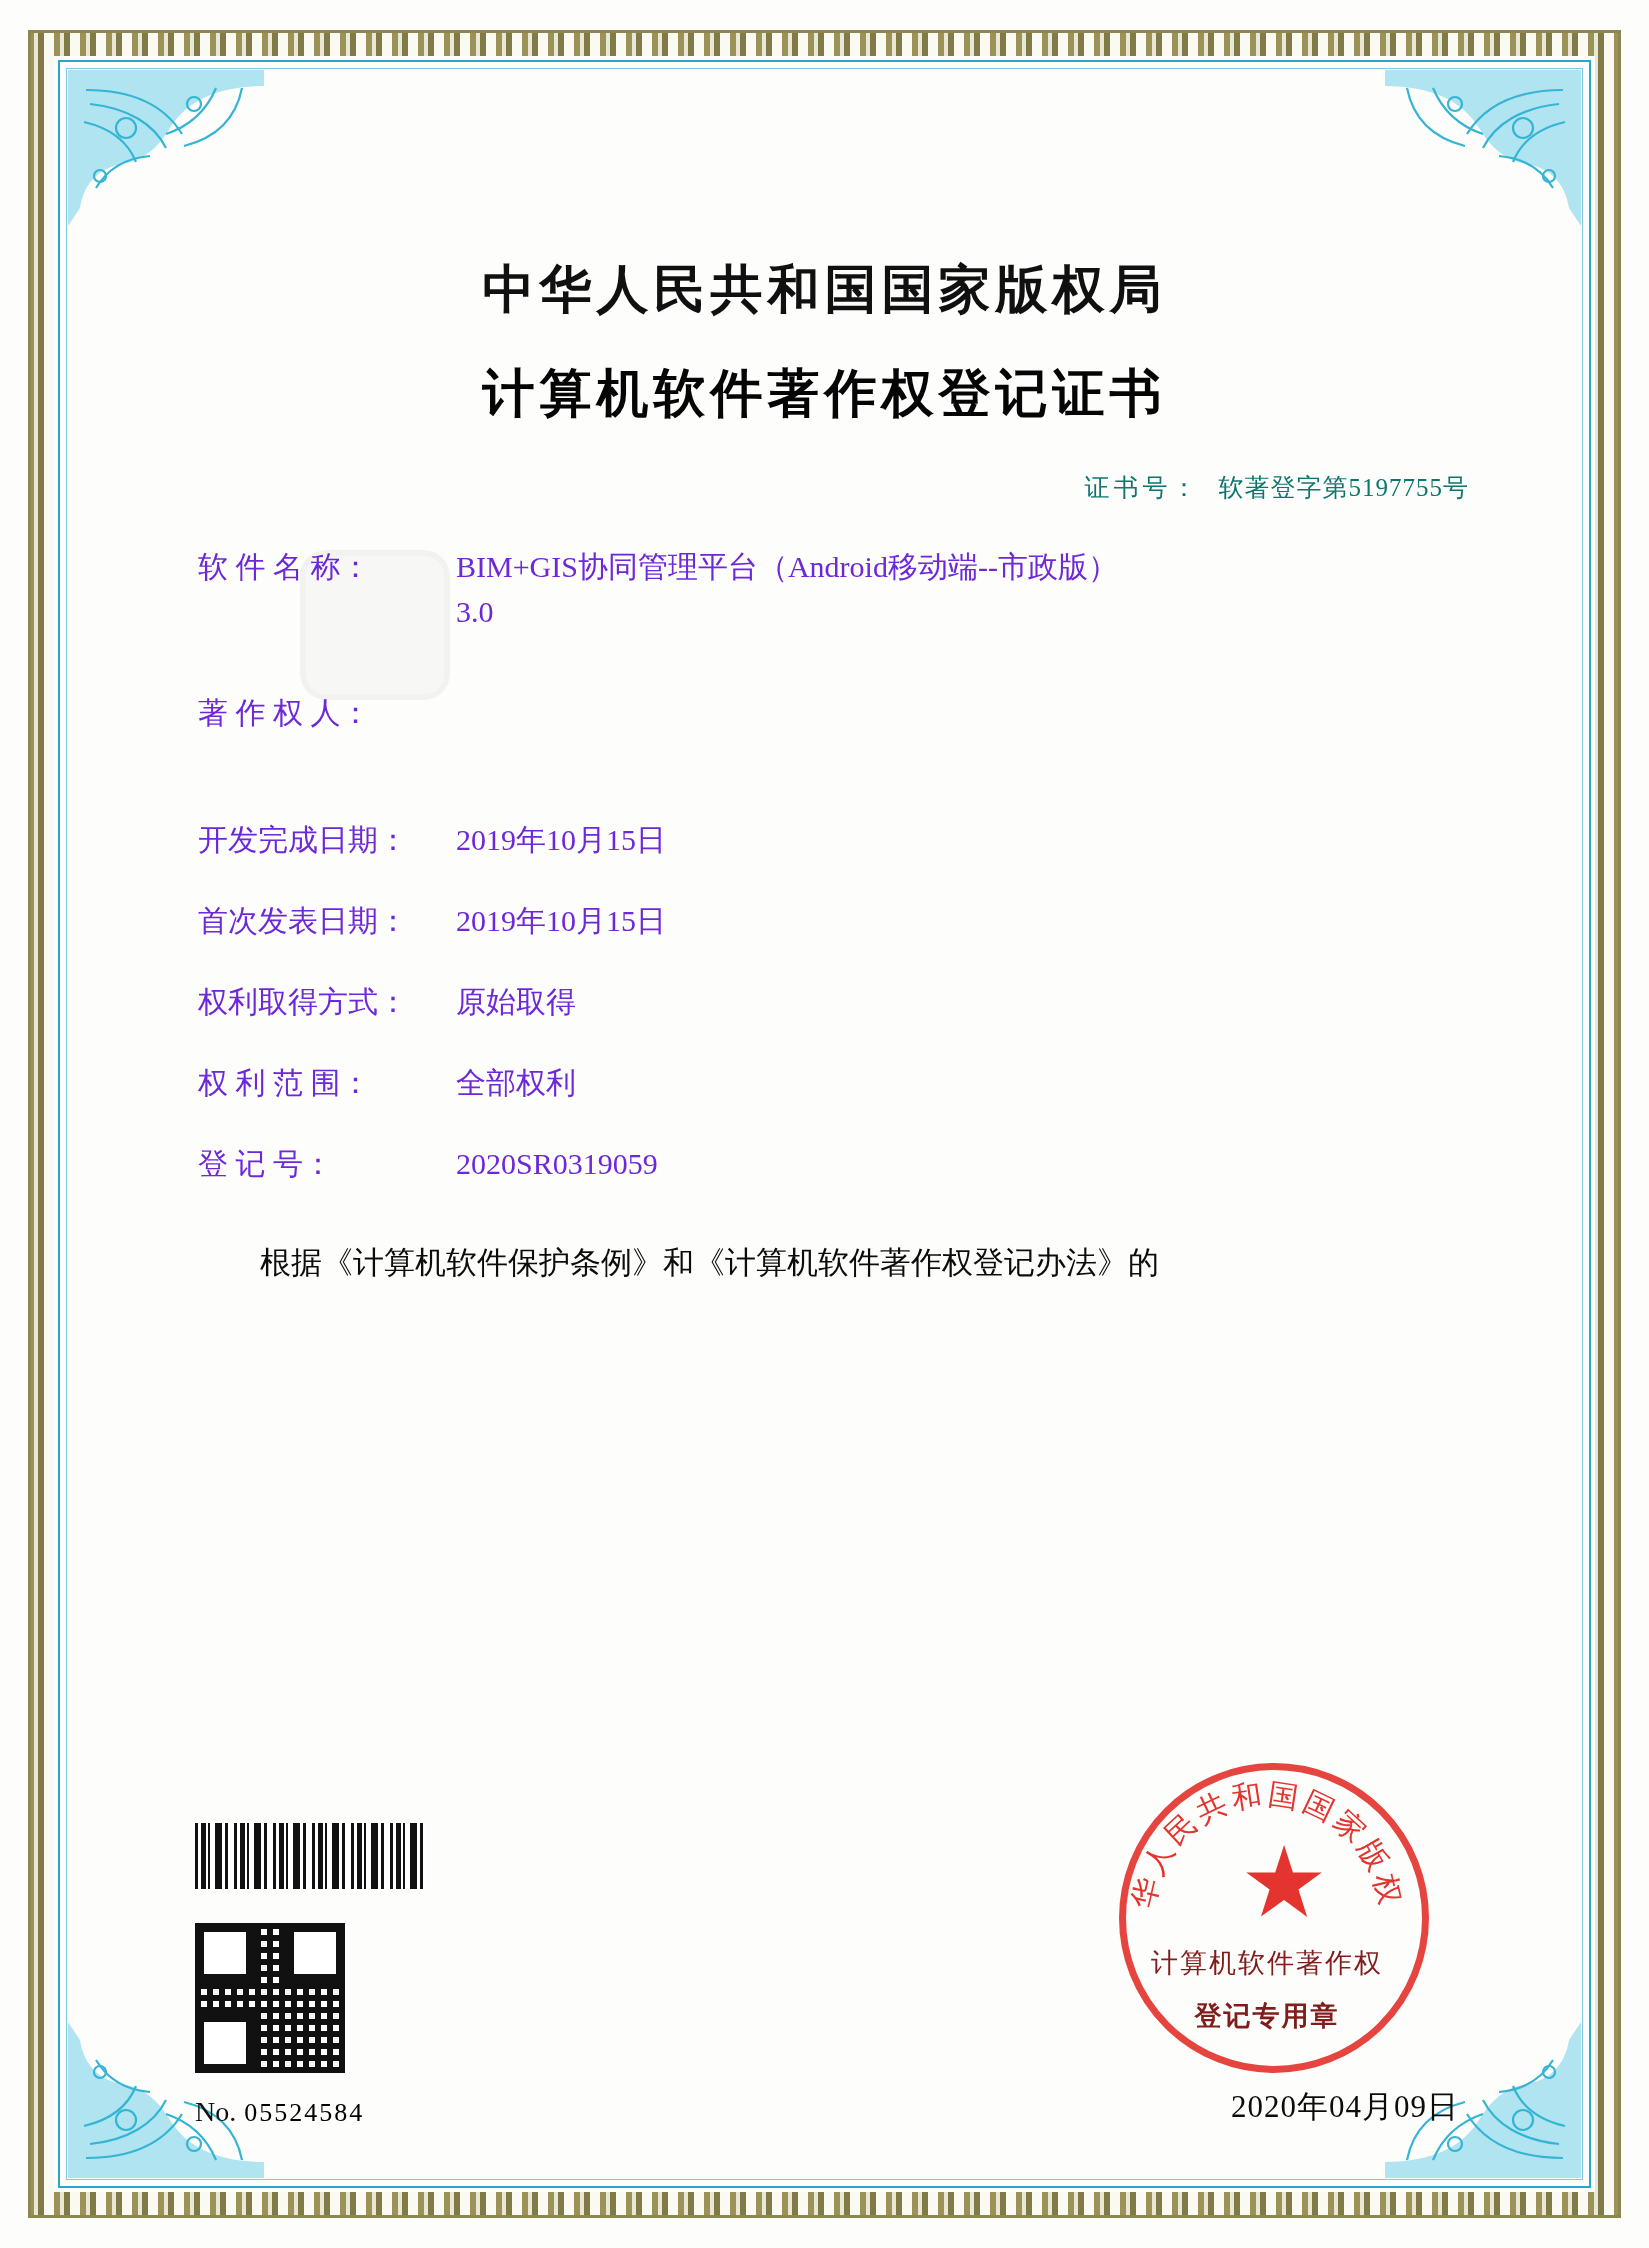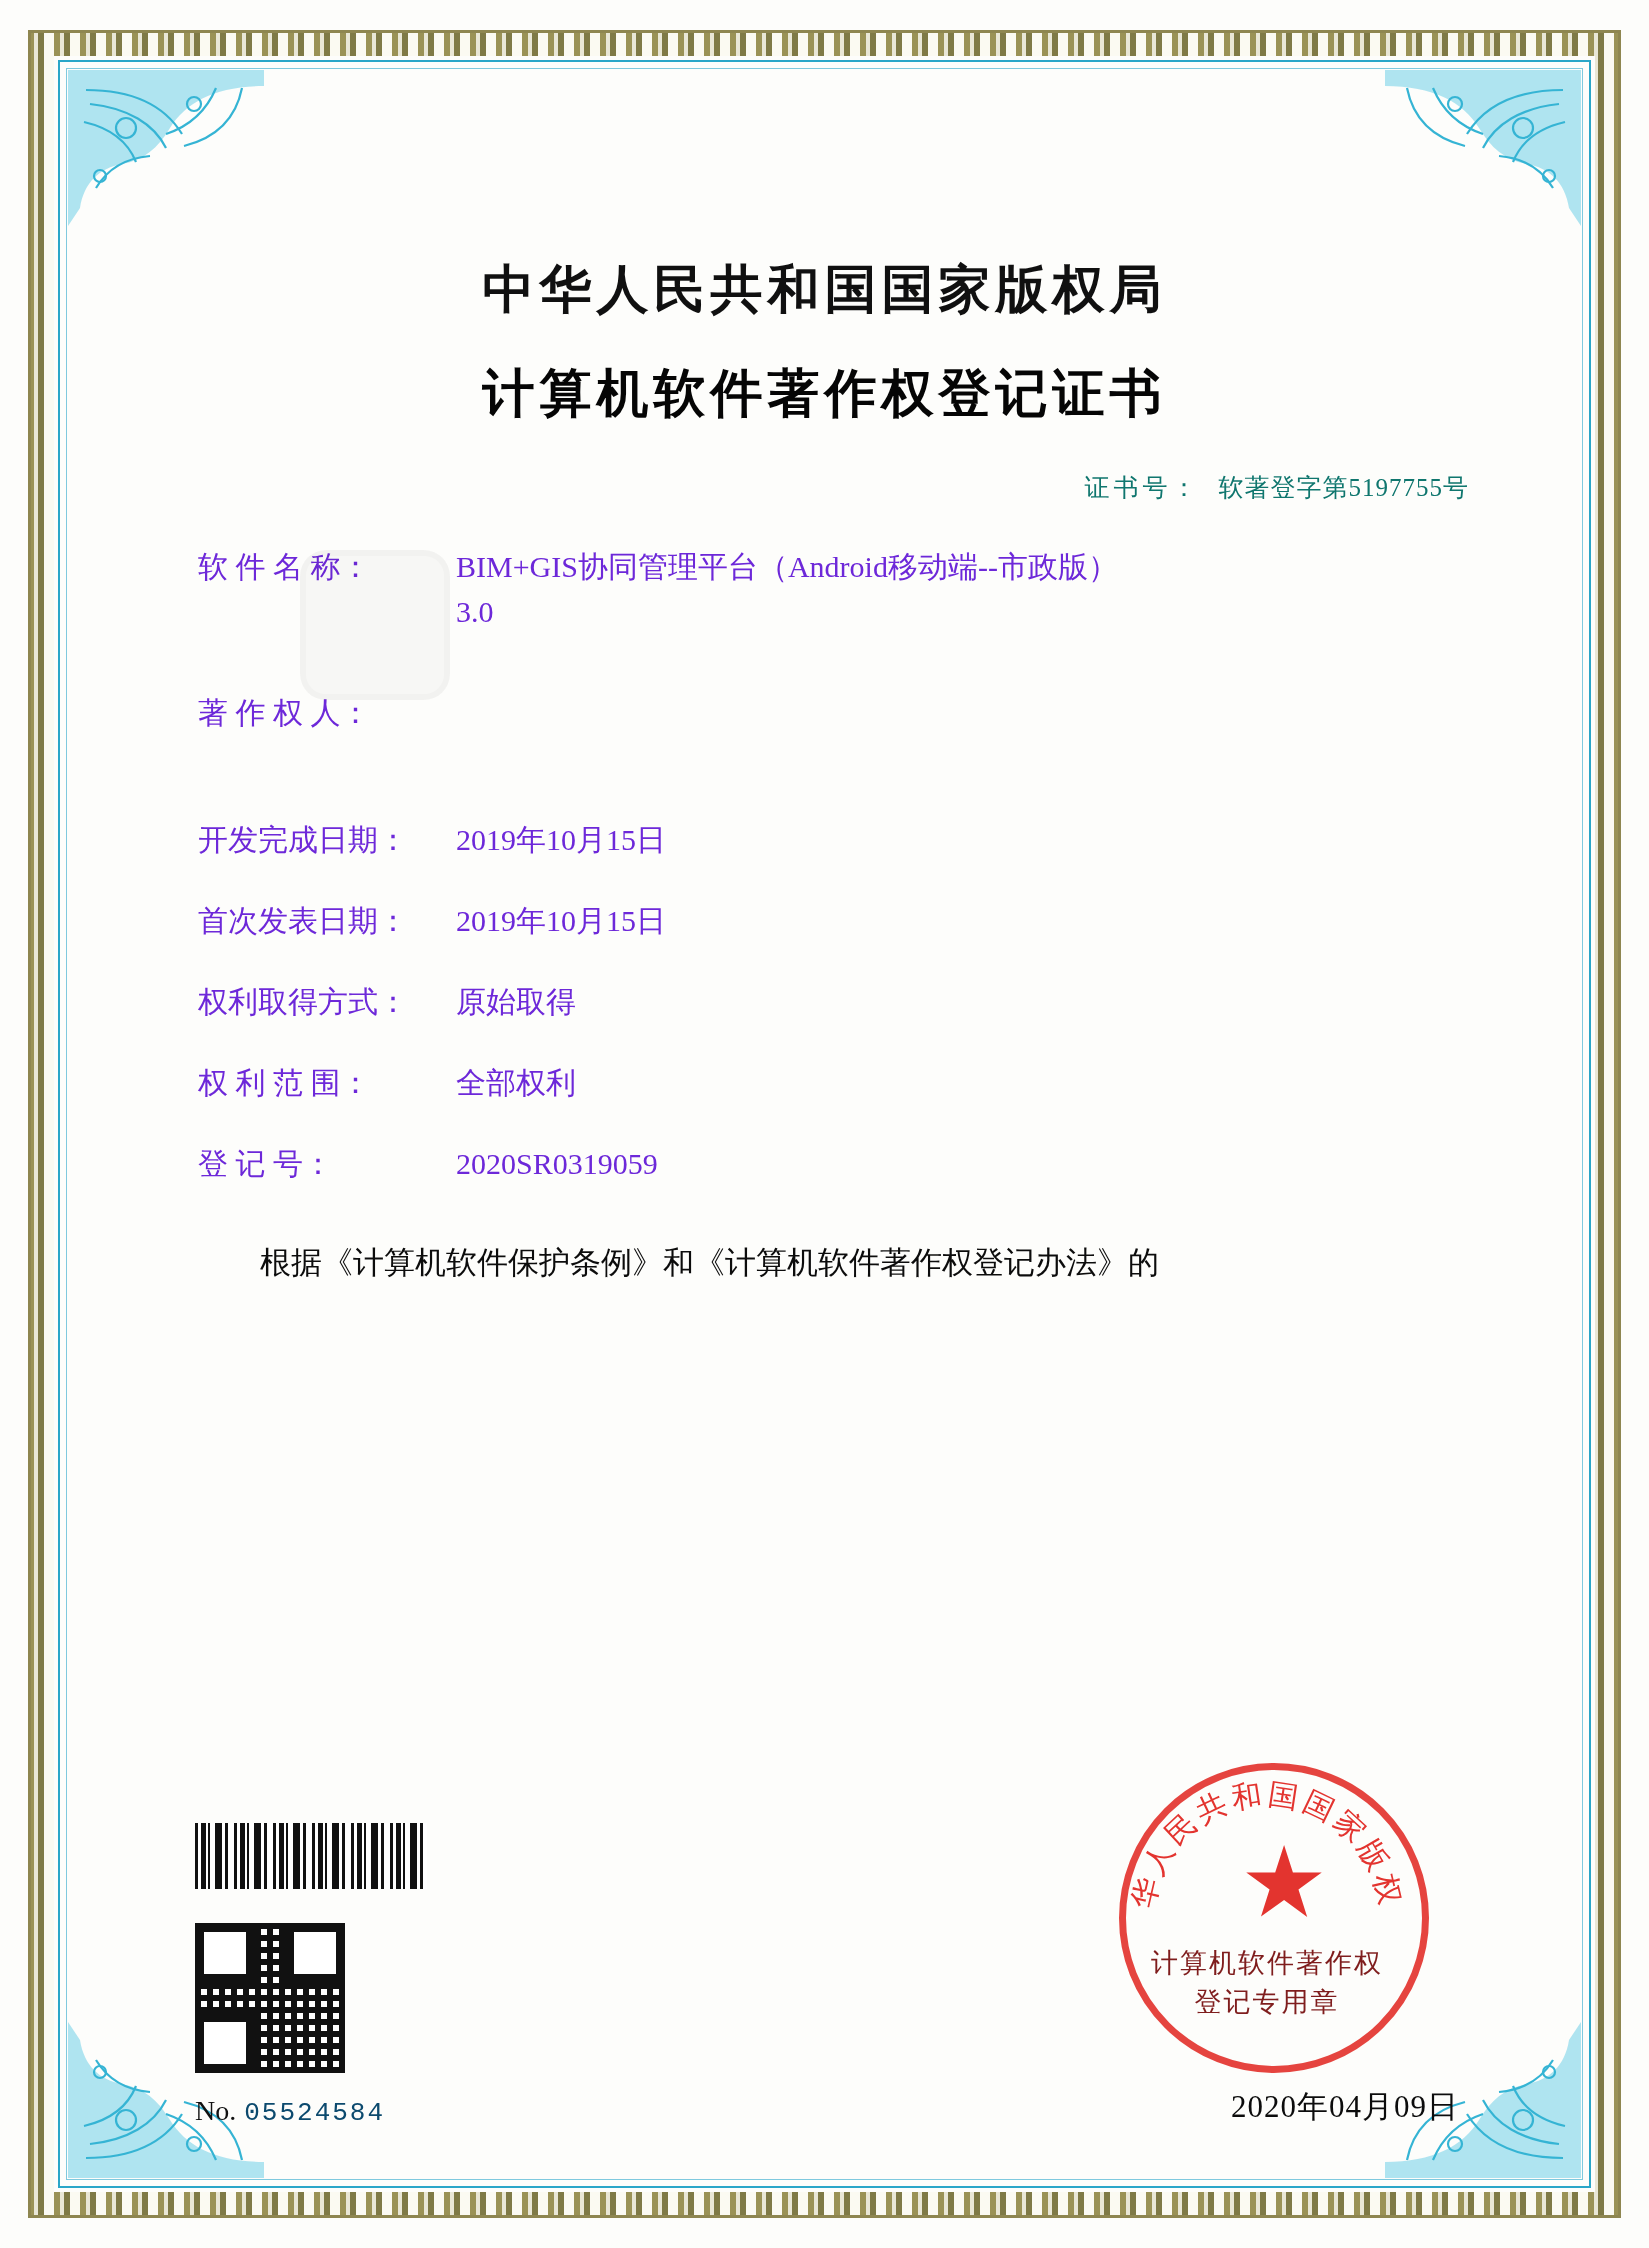--- a/index.html
+++ b/index.html
@@ -206,24 +206,24 @@
   }
 
   .serial {
     position: absolute;
     left: 195px;
     bottom: 120px;
     font-size: 28px;
     color: #111;
   }
   .serial .sn {
-    color: #0c4a6e;
+    color: #000000;
     letter-spacing: 2px;
     margin-left: 8px;
-    font-family: Liberation Mono, monospace;
+    font-family: Liberation Serif, serif;
     font-size: 26px;
   }
 
   .issue-date {
     position: absolute;
     right: 190px;
     bottom: 120px;
     font-size: 31px;
     color: #0c0c0c;
     letter-spacing: 1px;
@@ -265,21 +265,21 @@
   }
   .seal-line1, .seal-line2 {
     position: absolute;
     width: 296px;
     text-align: center;
     color: #7f1d1d;
     font-size: 27px;
     letter-spacing: 2px;
   }
   .seal-line1 { top: 182px; }
-  .seal-line2 { top: 221px; }
+  .seal-line2 { top: 235px; font-weight: bold; }
 
   .seal-arc {
     position: absolute;
     left: 0; top: 0;
     width: 296px; height: 296px;
   }
   .seal-arc text {
     fill: #e3342f;
     font-size: 30px;
     font-family: "Liberation Serif", "DejaVu Serif", serif;

